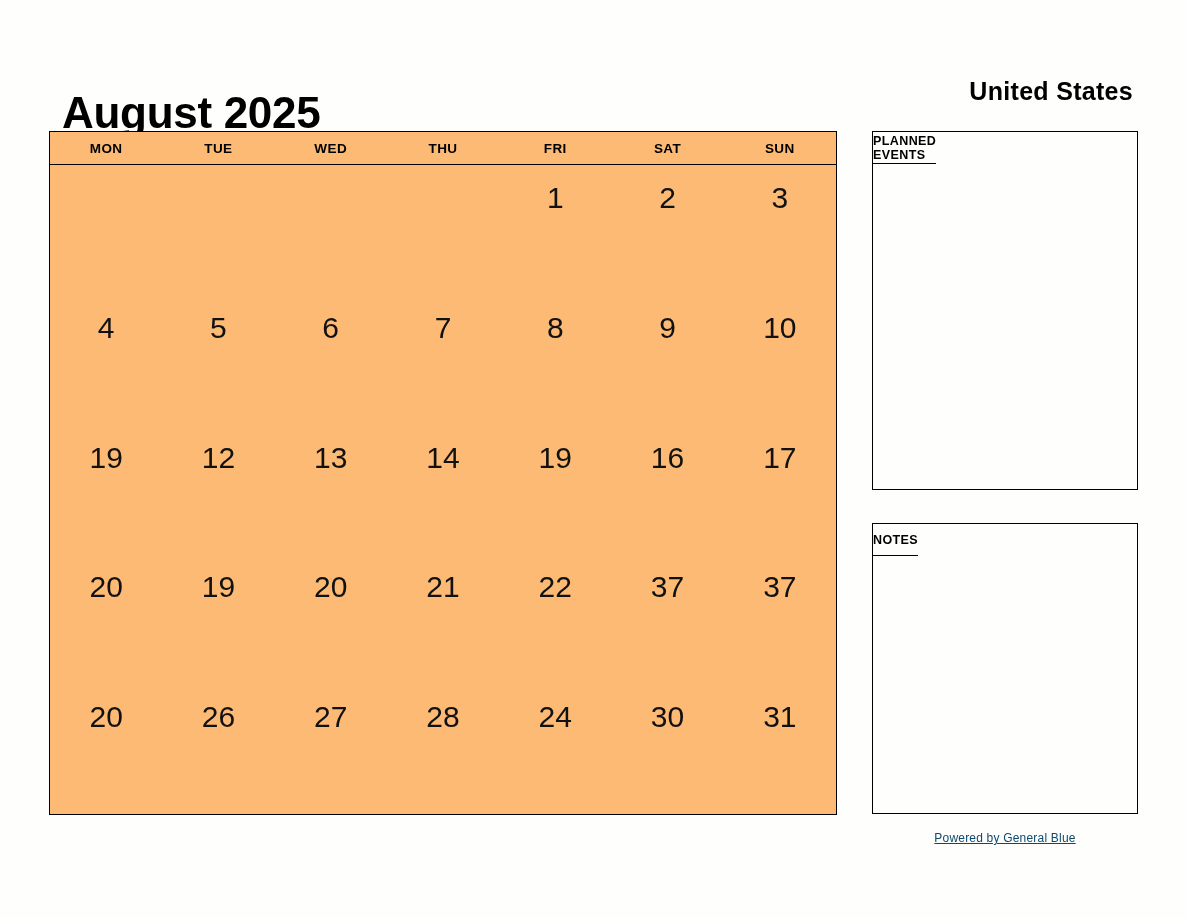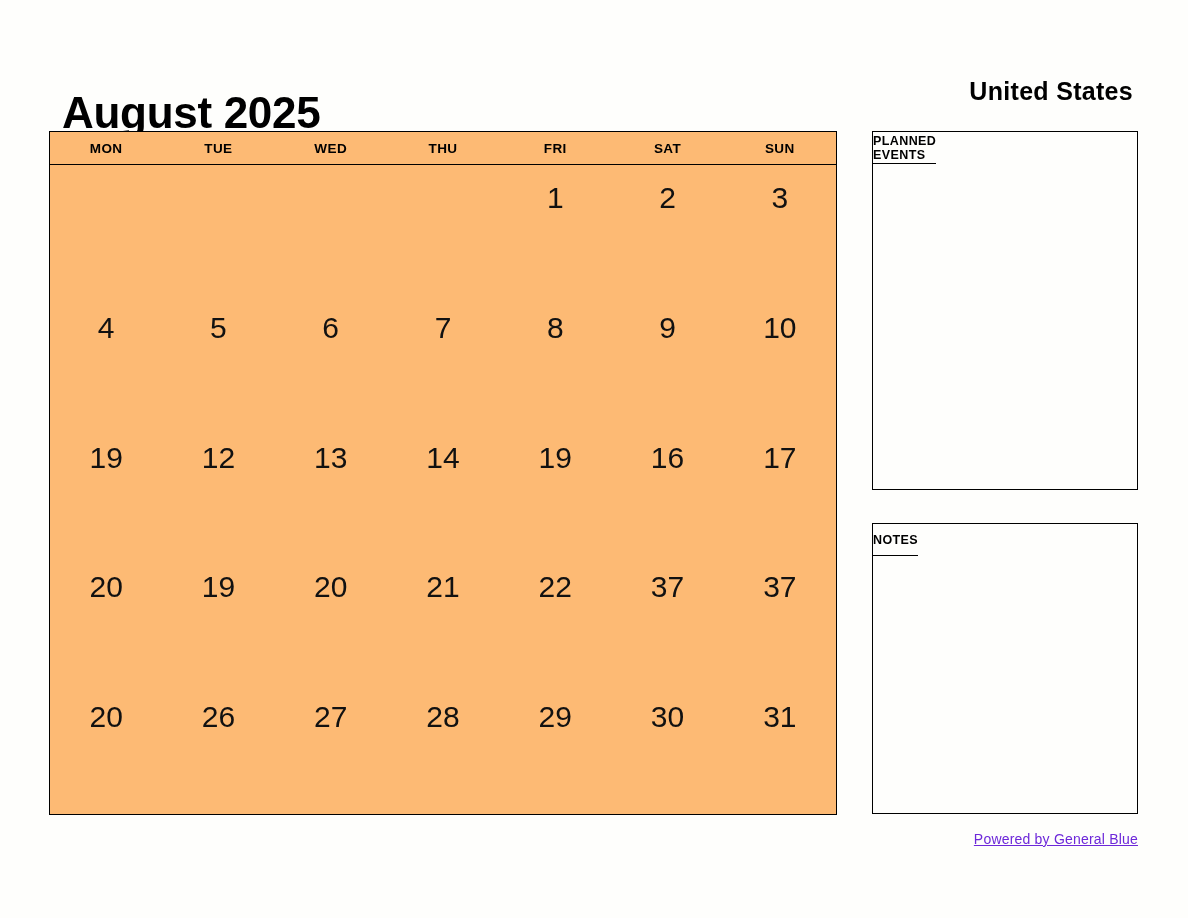--- a/index.html
+++ b/index.html
@@ -130,23 +130,23 @@
   .side-box-body {
     flex: 1 1 auto;
   }
 
   
   .footer-link {
     position: absolute;
     left: 872px;
     width: 266px;
     top: 831px;
-    text-align: right;
-    font-size: 14px;
-    color: #6d28d9;
+    text-align: center;
+    font-size: 12px;
+    color: #0c4a6e;
     text-decoration: underline;
     letter-spacing: 0.2px;
     cursor: pointer;
     white-space: nowrap;
   }
 </style>
 </head>
 <body>
 
 <div id="page">
@@ -270,21 +270,21 @@
         <div class="day-cell">
             <span class="day-num">26</span>
           </div>
         <div class="day-cell">
             <span class="day-num">27</span>
           </div>
         <div class="day-cell">
             <span class="day-num">28</span>
           </div>
         <div class="day-cell">
-            <span class="day-num">29</span>
+            <span class="day-num">24</span>
           </div>
         <div class="day-cell">
             <span class="day-num">30</span>
           </div>
         <div class="day-cell">
             <span class="day-num">31</span>
           </div>
       </div>
 
     </div>

